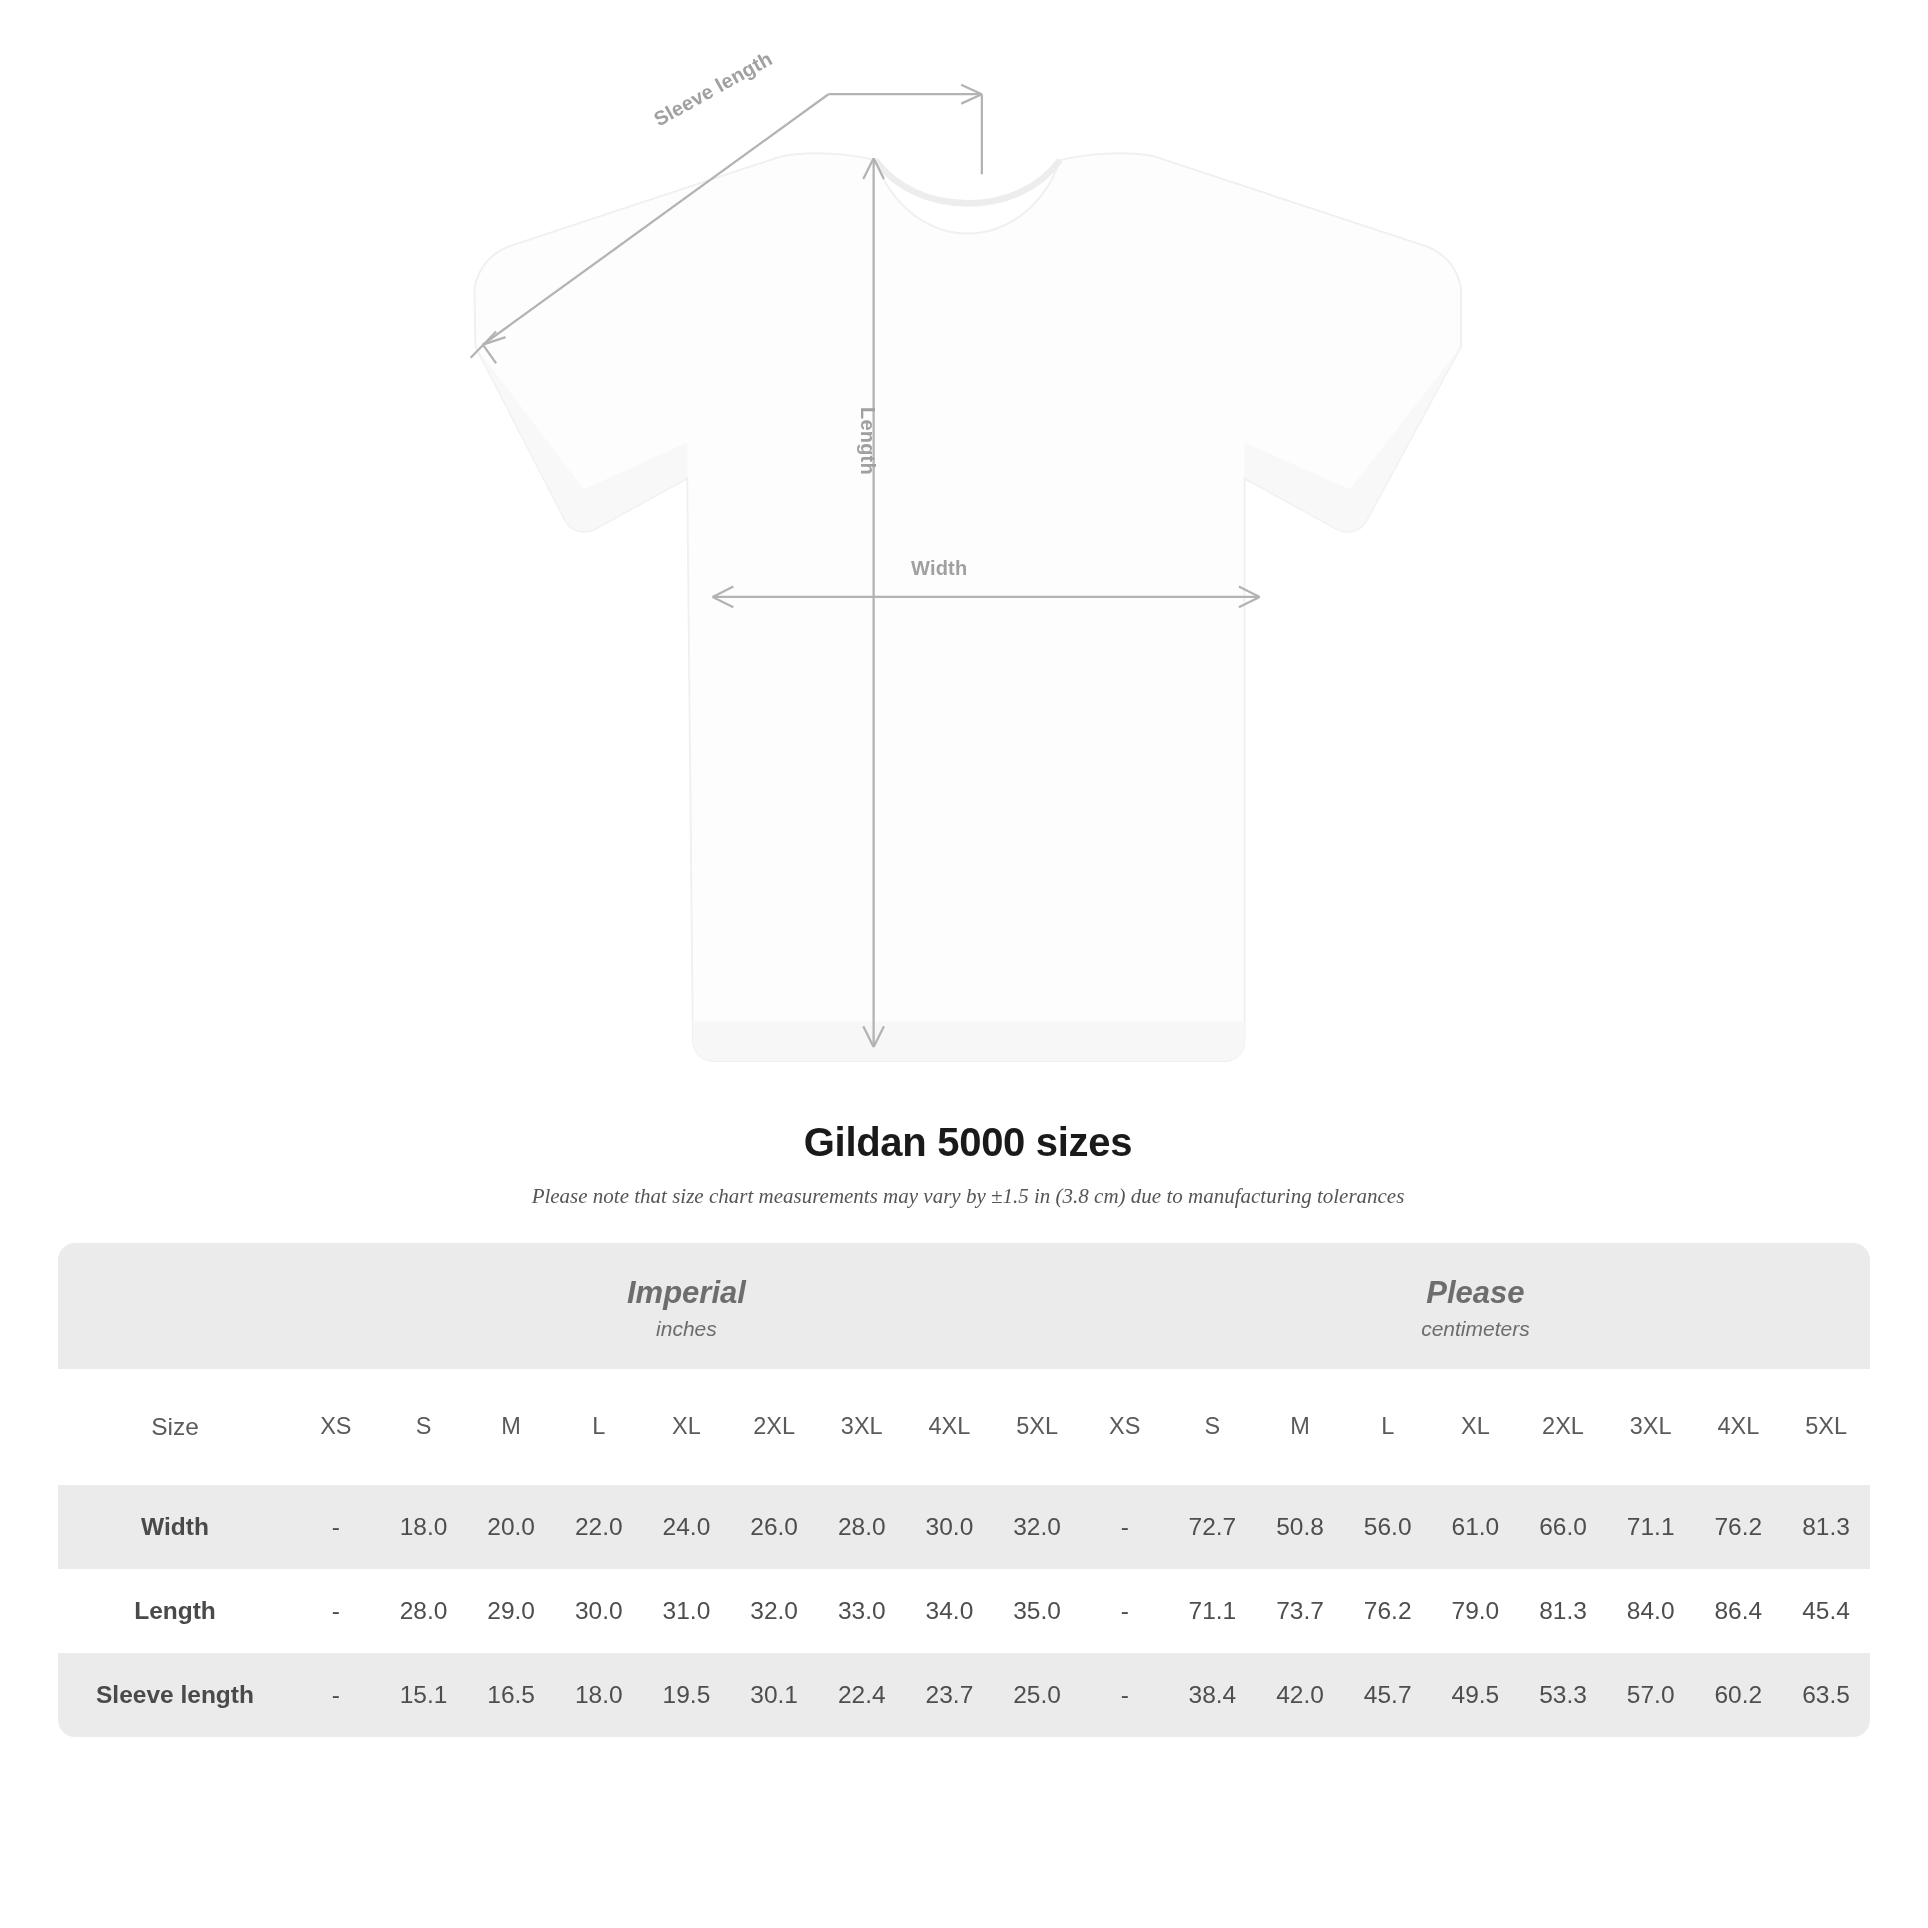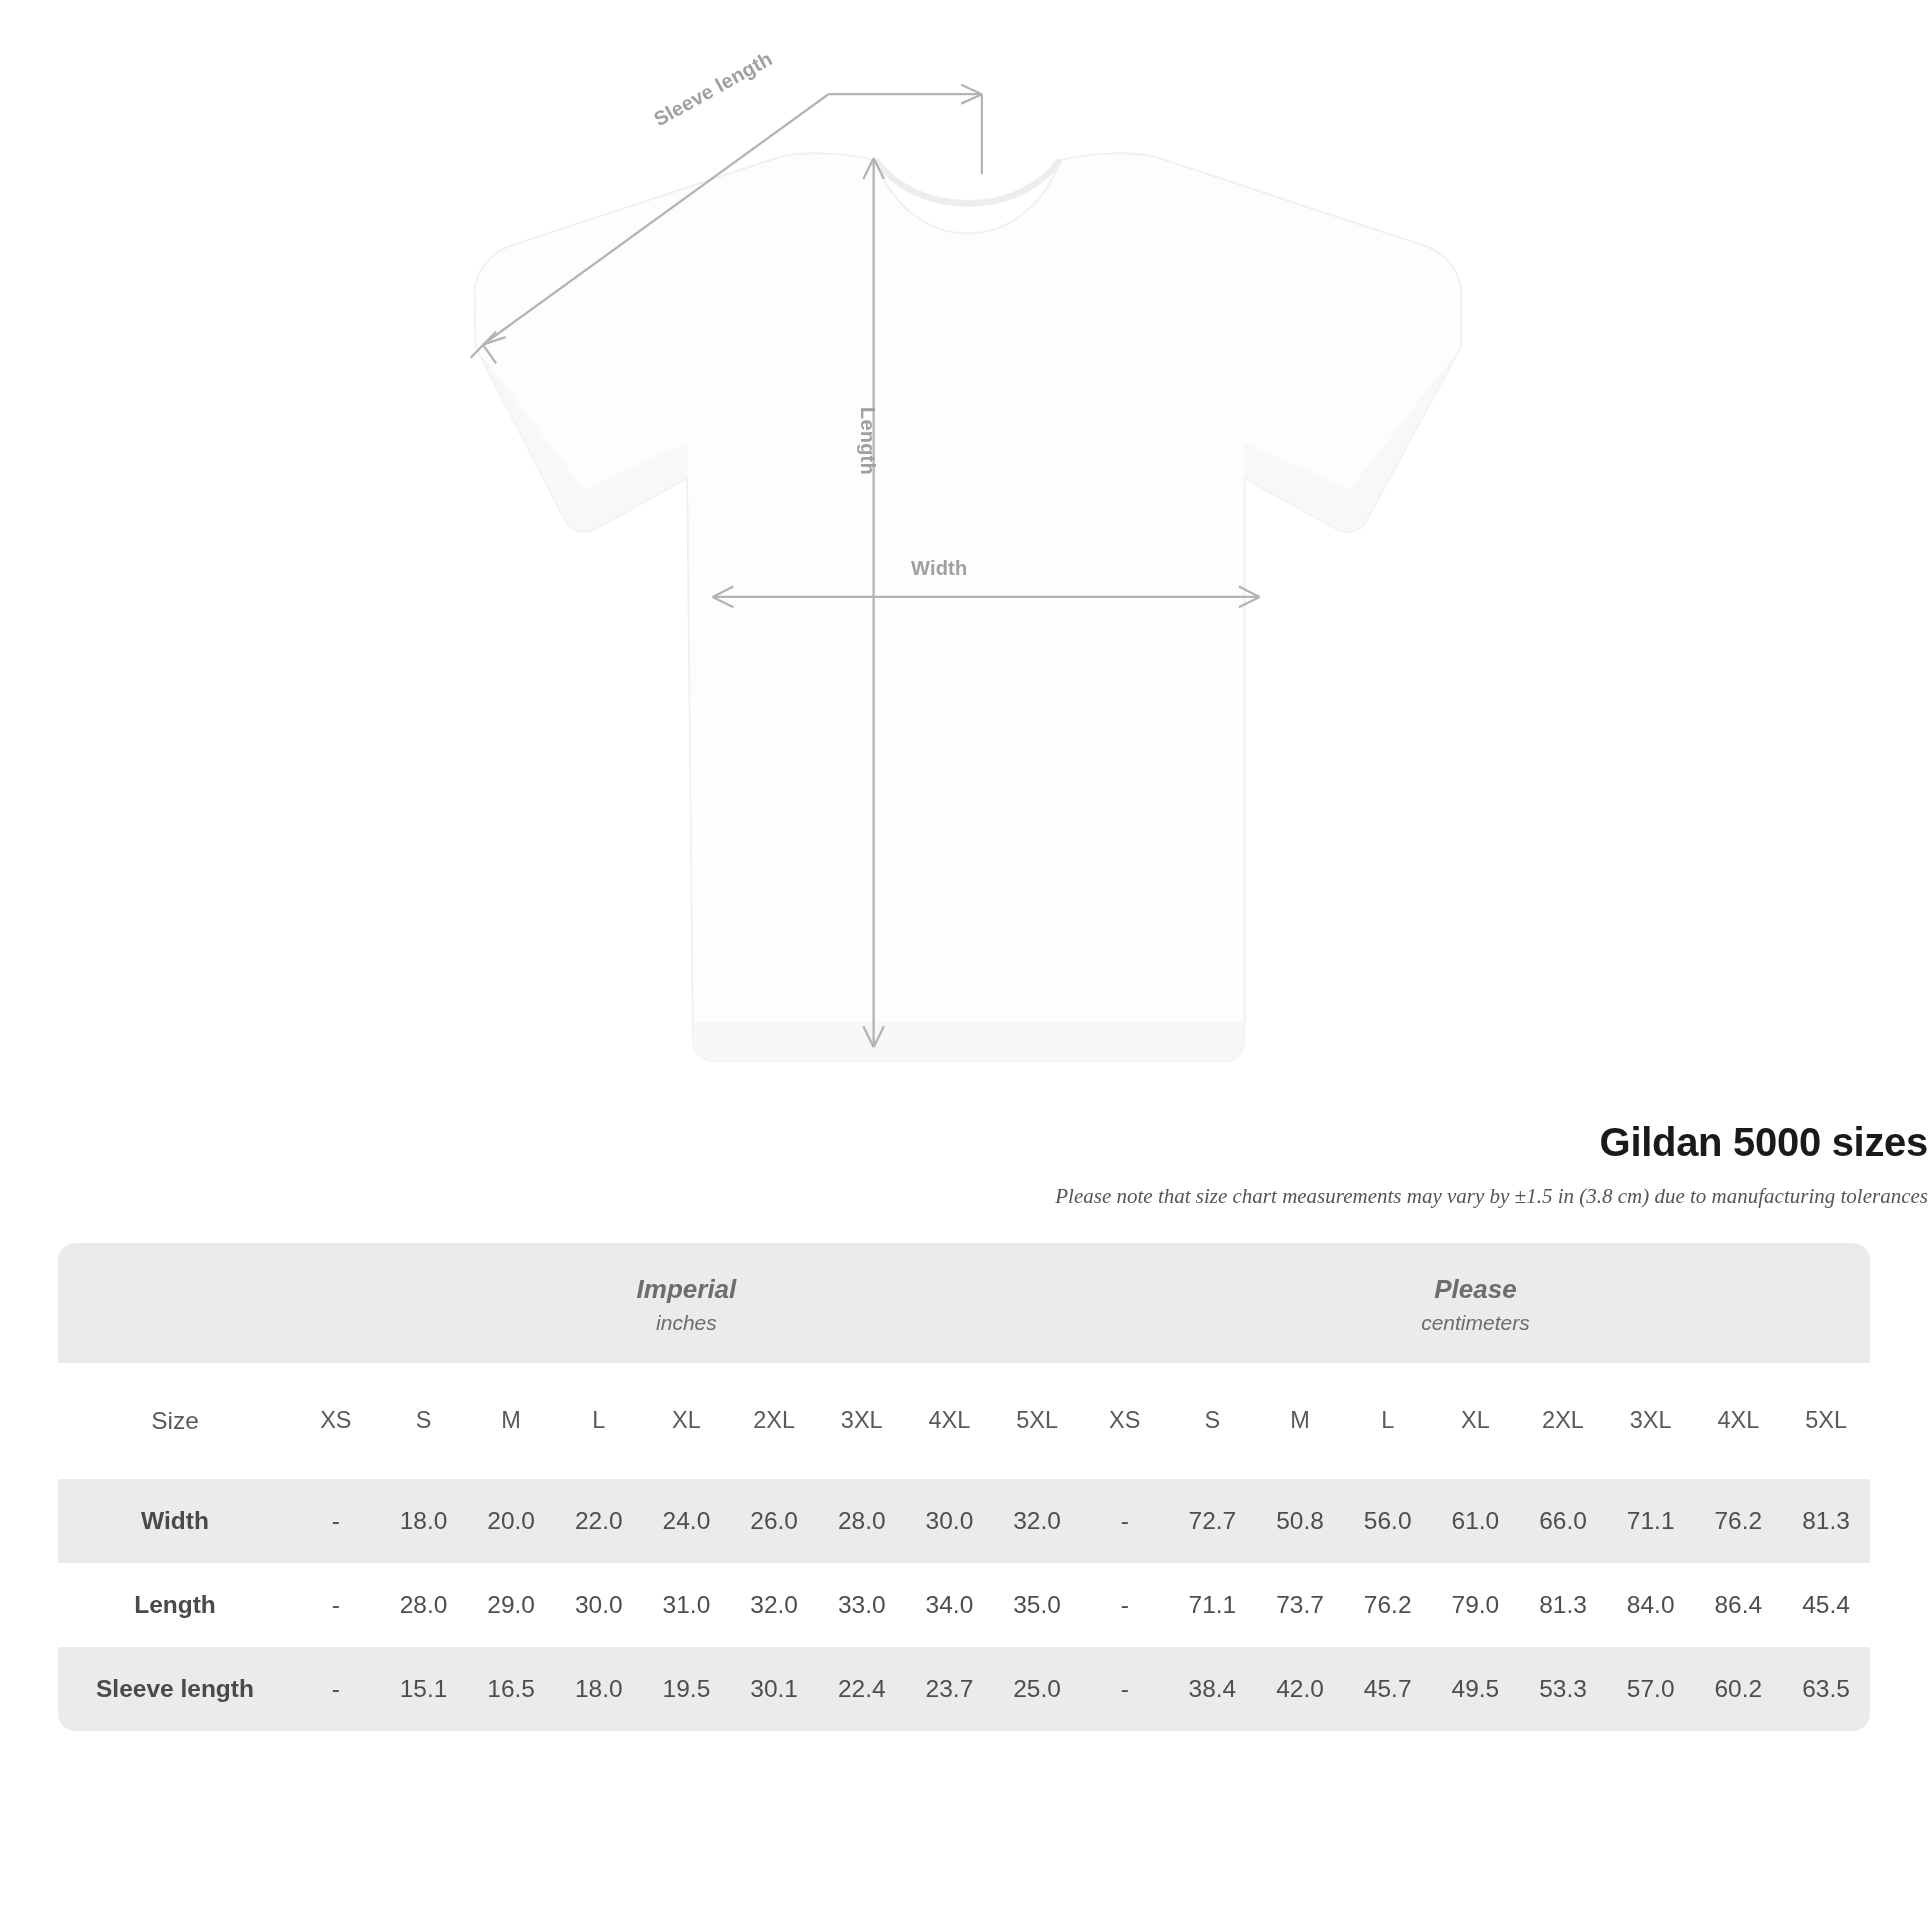--- a/index.html
+++ b/index.html
@@ -40,21 +40,21 @@
     left: 879px; top: 407px;
     transform: rotate(90deg);
     transform-origin: left top;
   }
   .dim-label.width {
     left: 911px; top: 557px;
   }
 
   
   .title-block {
-    text-align: right;
+    text-align: center;
     margin-top: 9.4px;
     padding-left: 8px;
   }
   .chart-title {
     font-size: 40px;
     font-weight: bold;
     color: #1a1a1a;
     margin: 0;
     letter-spacing: -0.3px;
   }
@@ -84,21 +84,21 @@
     border: none;
   }
   
   .unit-row td {
     background: #ebebeb;
     padding: 32px 0 28px 0;
   }
   .unit-row td.first { border-top-left-radius: 17px; }
   .unit-row td.last  { border-top-right-radius: 17px; }
   .unit-name {
-    font-size: 26px;
+    font-size: 31px;
     font-style: italic;
     font-weight: bold;
     color: #6d6d6d;
     line-height: 1.15;
   }
   .unit-sub {
     font-size: 21px;
     font-style: italic;
     color: #6d6d6d;
     margin-top: 5.6px;

